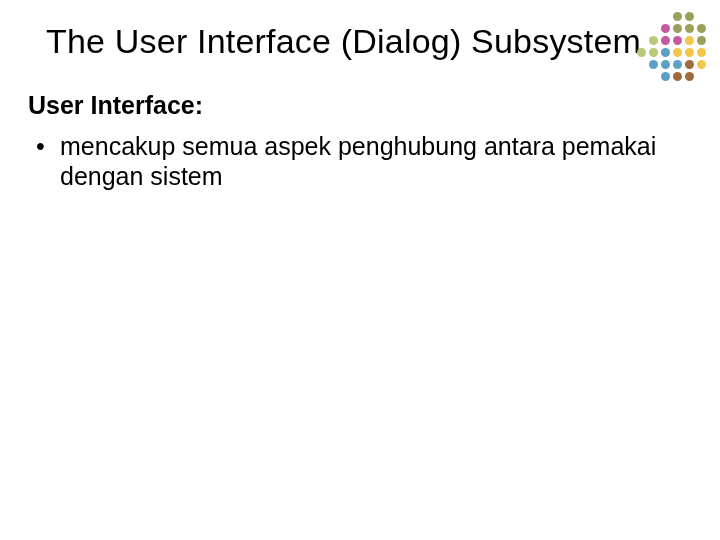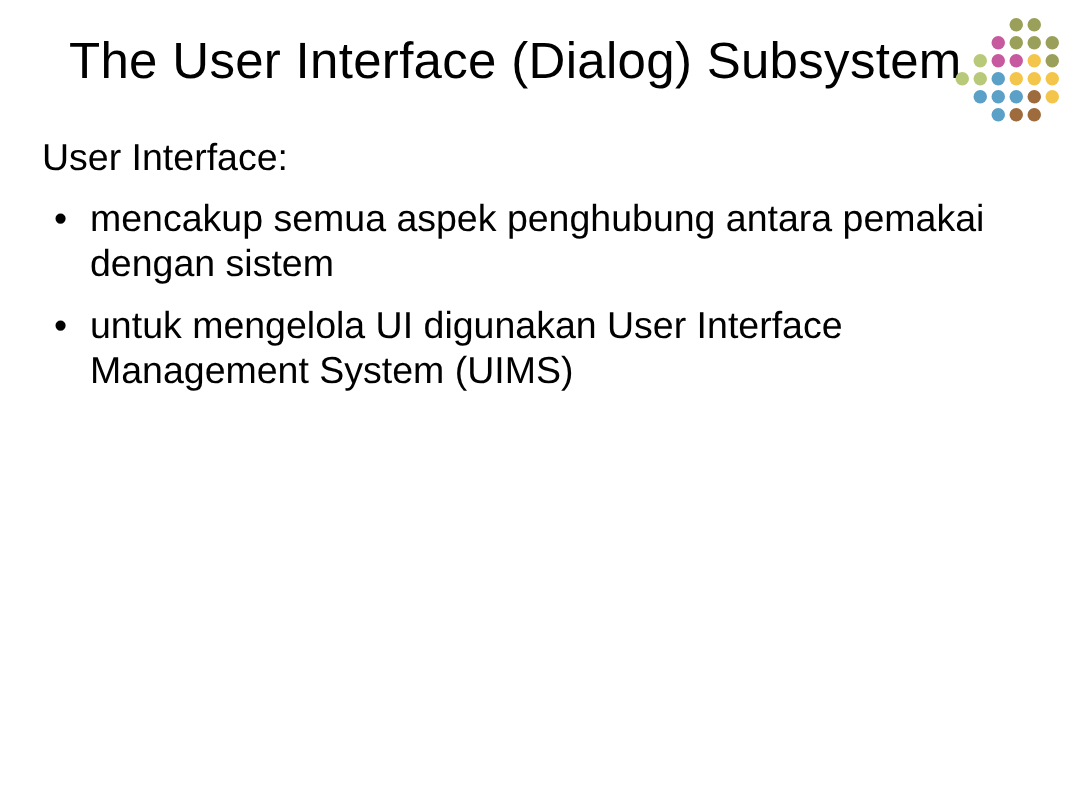--- a/index.html
+++ b/index.html
@@ -21,21 +21,21 @@
     position: relative;
   }
   .title {
     font-size: 34px;
     font-weight: 400;
     margin: 4px 0 30px 18px;
     letter-spacing: 0.2px;
   }
   .subhead {
     font-size: 25px;
-    font-weight: 400;
+    font-weight: 700;
     margin: 0 0 2px 0;
   }
   ul.bullets {
     list-style: none;
     padding: 0;
     margin: 0;
     font-size: 25px;
     line-height: 1.18;
   }
   ul.bullets li {
@@ -111,16 +111,15 @@
       <span style="background: rgb(158, 107, 60);"></span>
       <span style="visibility: hidden;"></span>
     </div>
 
   <h1 class="title">The User Interface (Dialog) Subsystem</h1>
 
   <div class="subhead">User Interface:</div>
 
   <ul class="bullets">
     <li>mencakup semua aspek penghubung antara pemakai dengan sistem</li>
-    <li>untuk mengelola UI digunakan User Interface Management System (UIMS)</li>
   </ul>
 
 </div>
 
 </body></html>

